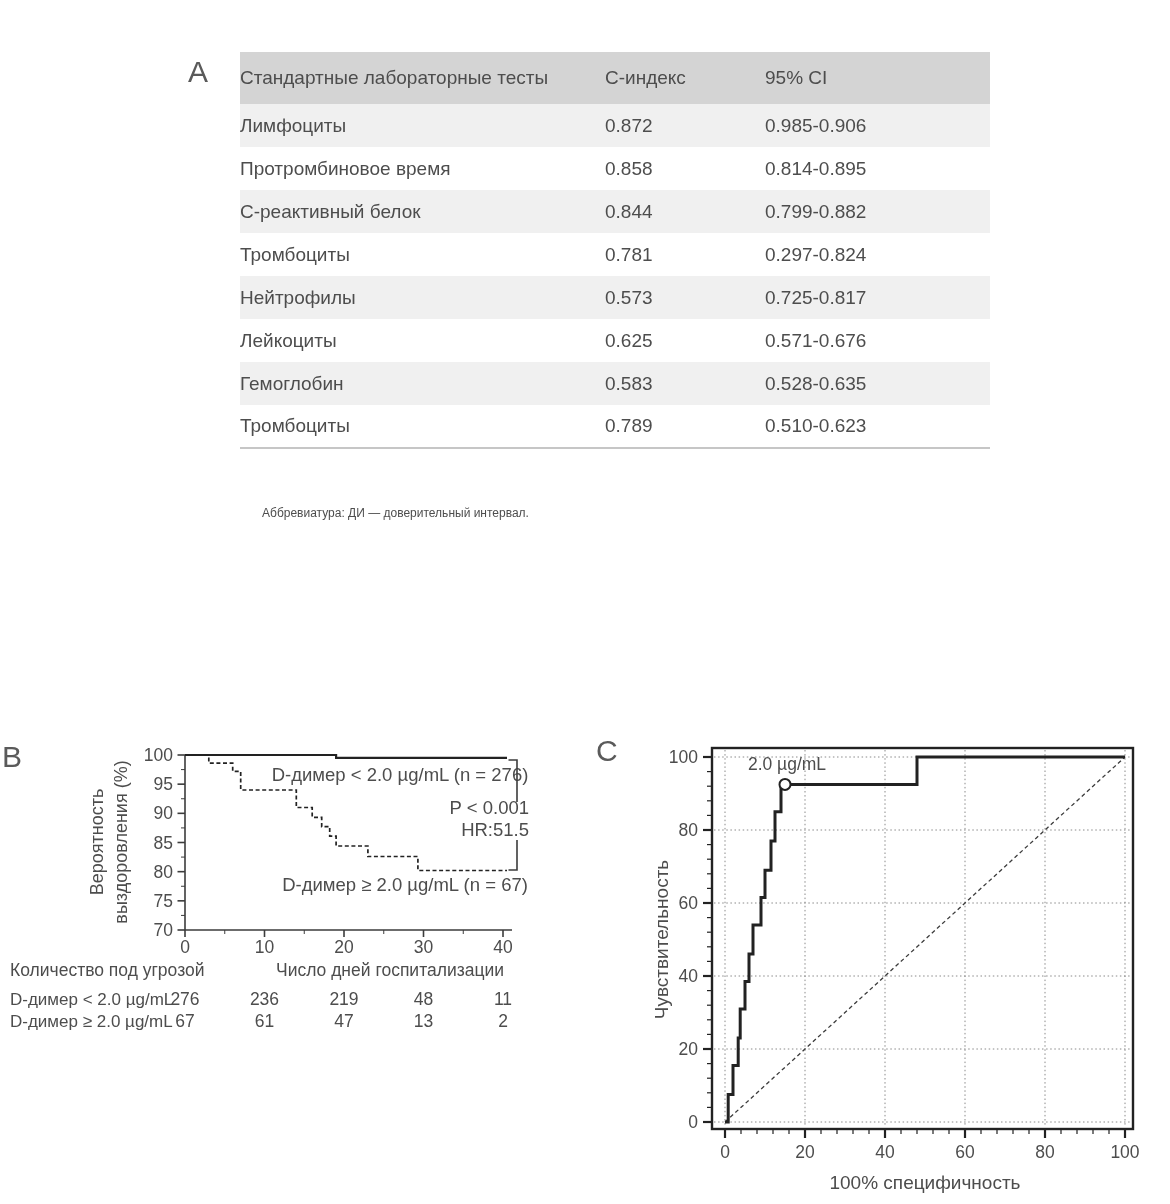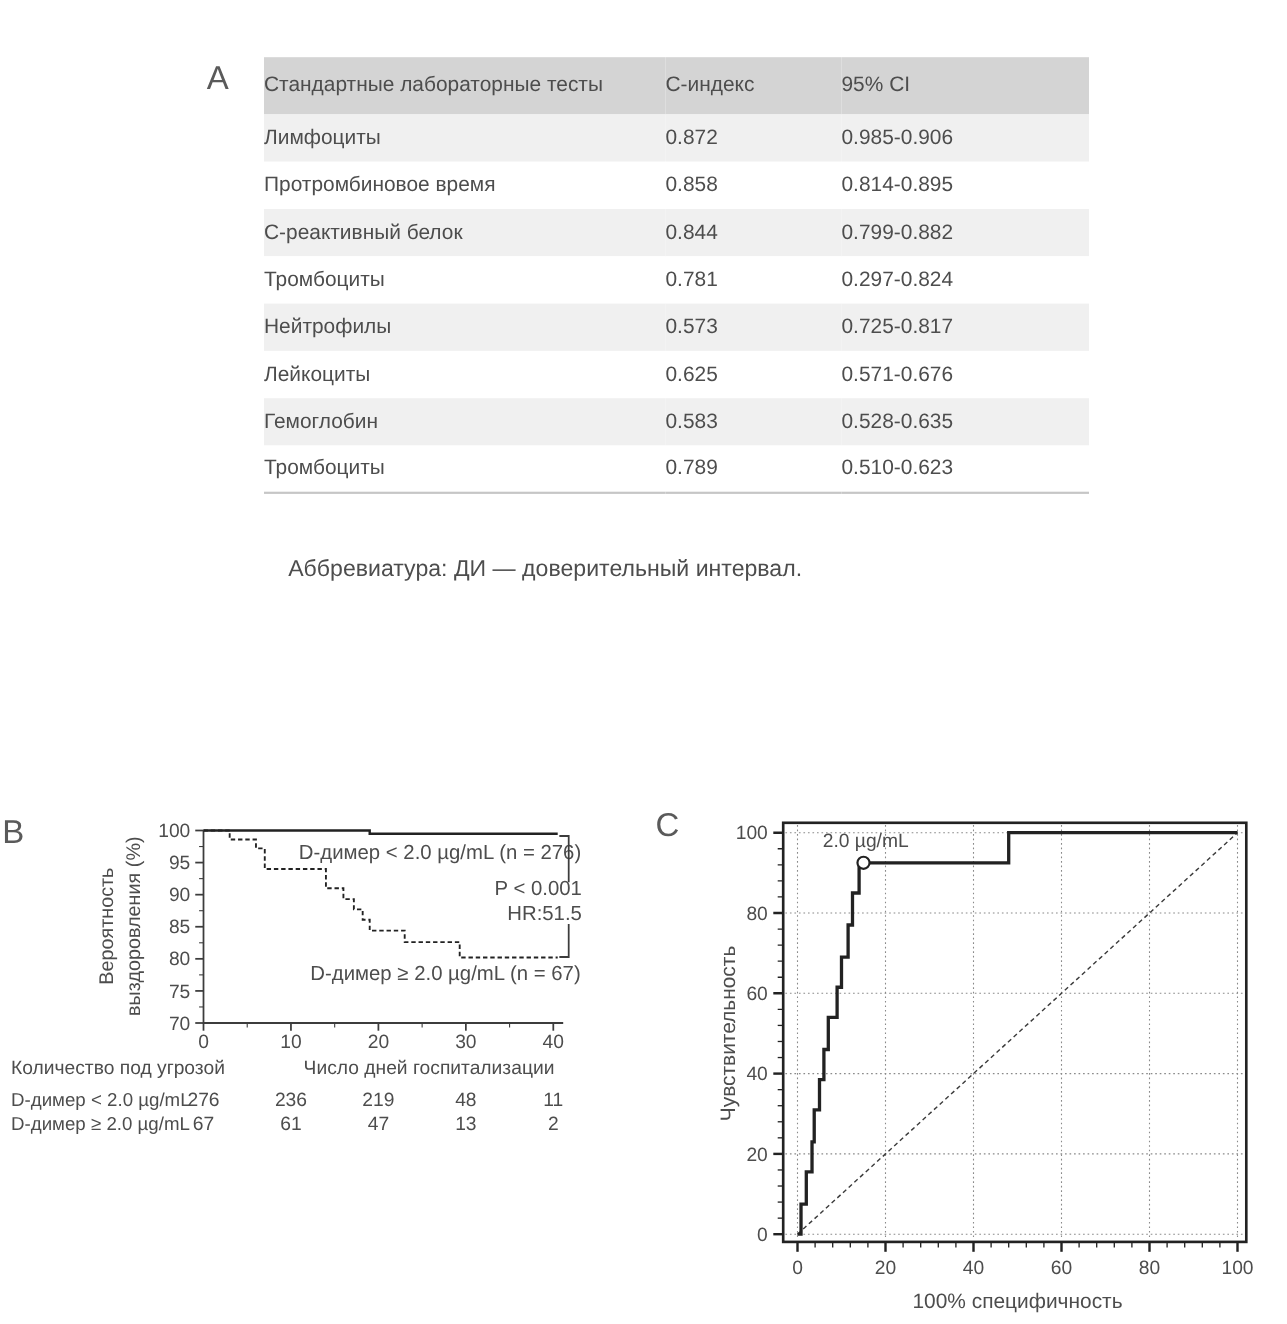--- a/index.html
+++ b/index.html
@@ -9,21 +9,21 @@
   
   .table-wrap{position:absolute;left:240px;top:52px;width:750px;}
   table.lab{border-collapse:collapse;width:750px;table-layout:fixed;border-bottom:2px solid #c6c6c6;}
   table.lab th, table.lab td{font-weight:normal;font-size:19px;color:var(--text,#4d4d4d);padding:0;}
   table.lab thead tr{height:52px;background:var(--header-bg,#d4d4d4);padding-left:12px;}
   table.lab tbody tr{height:43px;background:#ffffff;}
   table.lab tbody tr.alt{background:var(--row-alt,#f0f0f0);}
   .c1{width:365px;text-align:left;padding-left:22px;}
   .c2{width:160px;text-align:left;}
   .c3{width:225px;text-align:left;}
-  .footnote{position:absolute;left:262px;top:506px;font-size:21px;color:var(--text,#4d4d4d);}
+  .footnote{position:absolute;left:262px;top:506px;font-size:12px;color:var(--text,#4d4d4d);}
   svg{position:absolute;}
   svg text{fill:var(--text,#4d4d4d);font-family:"Liberation Sans",sans-serif;}
 </style>
 </head>
 <body>
 
 <div class="canvas">
 
   <span class="panel-label" style="left:188px;top:57px;">A</span>
 

